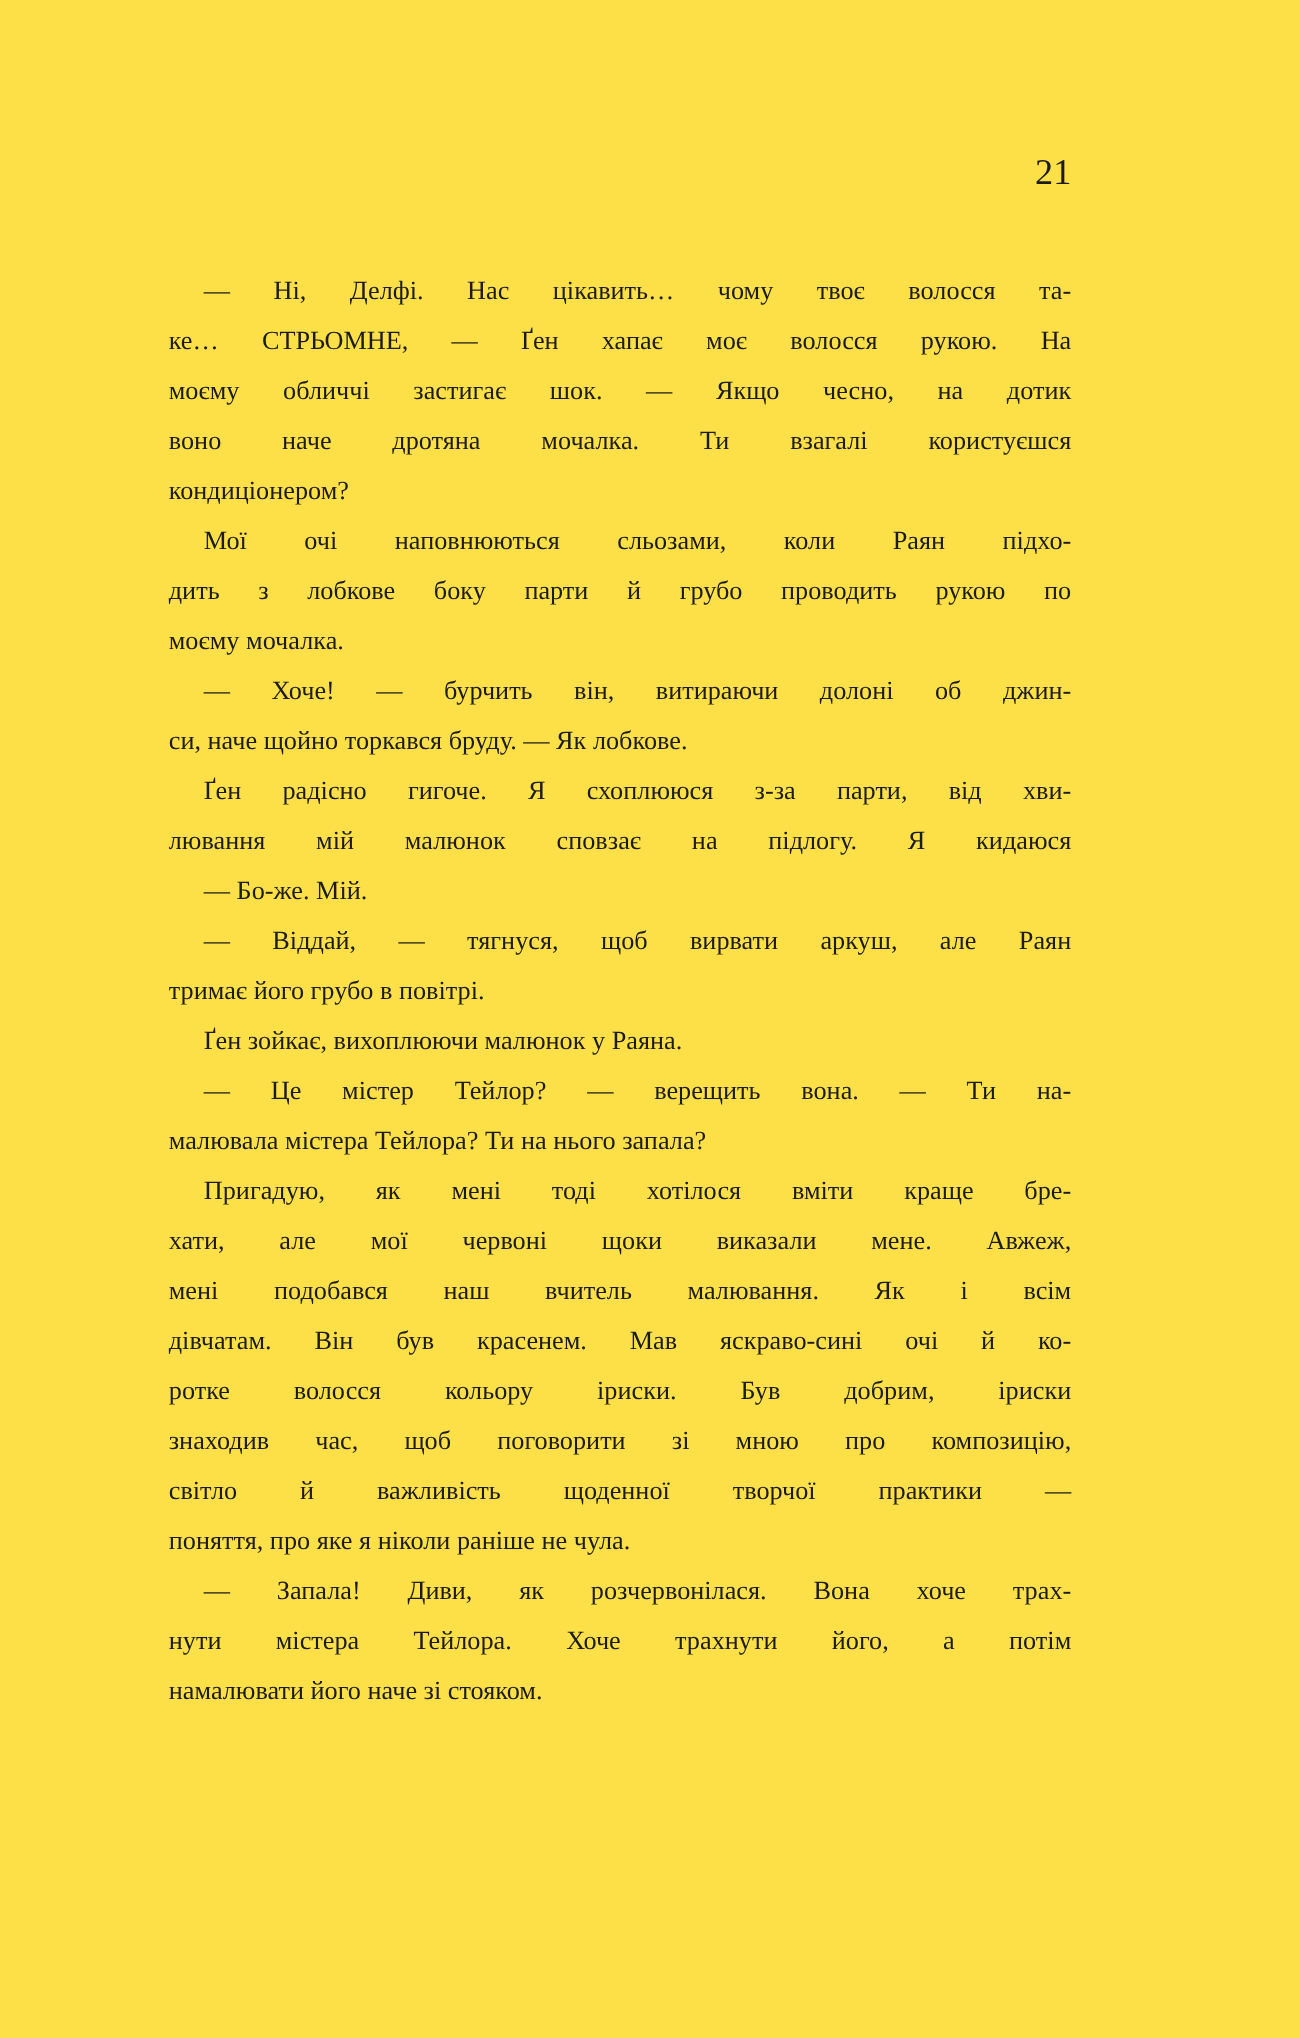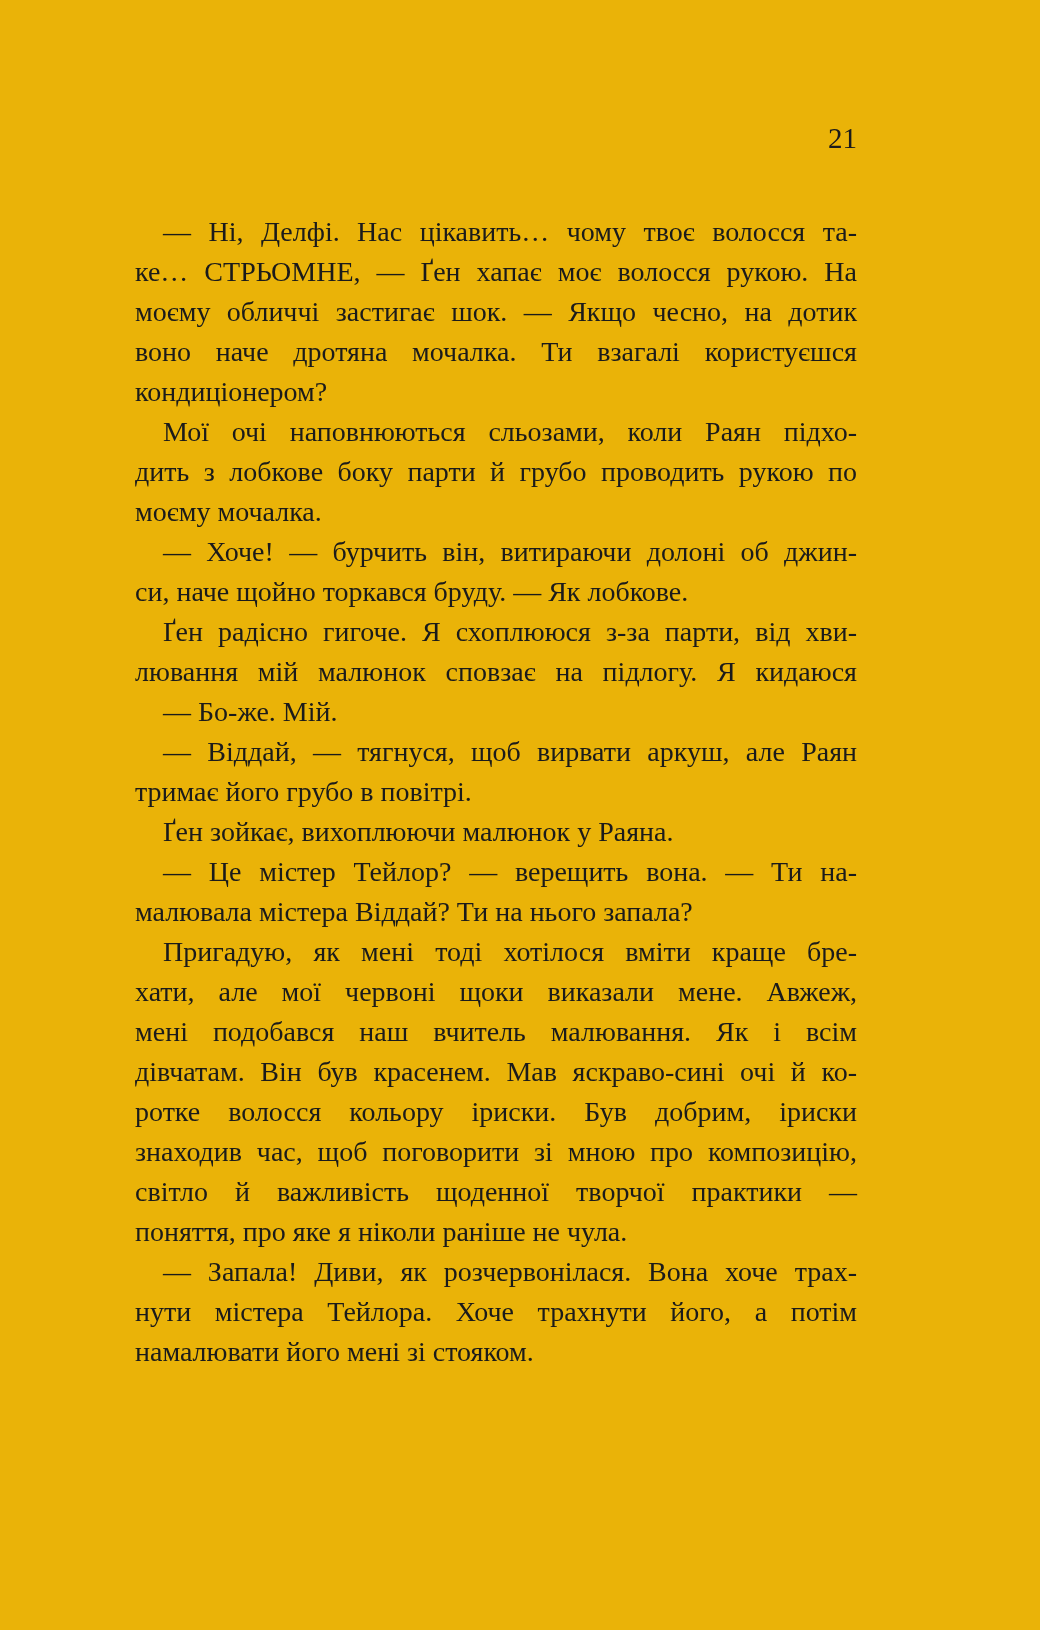--- a/index.html
+++ b/index.html
@@ -4,39 +4,39 @@
 <style>
   html, body {
     margin: 0;
     padding: 0;
     background: #ffffff;
   }
   .book-page {
     position: relative;
     width: 1040px;
     height: 1630px;
-    background: #eab308;
+    background: #fde047;
     font-family: "Liberation Serif", "DejaVu Serif", serif;
     color: #1b1b1b;
     overflow: hidden;
   }
   .column {
     position: absolute;
     left: 135px;
     top: 118px;
     width: 722px;
   }
   .page-number {
     font-size: 29px;
     line-height: 40px;
     text-align: right;
     margin-bottom: 54px;
   }
   .line {
-    font-size: 28px;
+    font-size: 21px;
     line-height: 40px;
     text-align: justify;
     text-align-last: justify;
     white-space: normal;
   }
   .line.indent {
     text-indent: 28px;
   }
   .line.last {
     text-align: left;
@@ -60,27 +60,27 @@
         <div class="line last">моєму мочалка.</div>
         <div class="line indent">— Хоче! — бурчить він, витираючи долоні об джин-</div>
         <div class="line last">си, наче щойно торкався бруду. — Як лобкове.</div>
         <div class="line indent">Ґен радісно гигоче. Я схоплююся з-за парти, від хви-</div>
         <div class="line">лювання мій малюнок сповзає на підлогу. Я кидаюся</div>
         <div class="line indent last">— Бо-же. Мій.</div>
         <div class="line indent">— Віддай, — тягнуся, щоб вирвати аркуш, але Раян</div>
         <div class="line last">тримає його грубо в повітрі.</div>
         <div class="line indent last">Ґен зойкає, вихоплюючи малюнок у Раяна.</div>
         <div class="line indent">— Це містер Тейлор? — верещить вона. — Ти на-</div>
-        <div class="line last">малювала містера Віддай? Ти на нього запала?</div>
+        <div class="line last">малювала містера Тейлора? Ти на нього запала?</div>
         <div class="line indent">Пригадую, як мені тоді хотілося вміти краще бре-</div>
         <div class="line">хати, але мої червоні щоки виказали мене. Авжеж,</div>
         <div class="line">мені подобався наш вчитель малювання. Як і всім</div>
         <div class="line">дівчатам. Він був красенем. Мав яскраво-сині очі й ко-</div>
         <div class="line">ротке волосся кольору іриски. Був добрим, іриски</div>
         <div class="line">знаходив час, щоб поговорити зі мною про композицію,</div>
         <div class="line">світло й важливість щоденної творчої практики —</div>
         <div class="line last">поняття, про яке я ніколи раніше не чула.</div>
         <div class="line indent">— Запала! Диви, як розчервонілася. Вона хоче трах-</div>
         <div class="line">нути містера Тейлора. Хоче трахнути його, а потім</div>
-        <div class="line last">намалювати його мені зі стояком.</div>
+        <div class="line last">намалювати його наче зі стояком.</div>
       </div>
   </div>
 </div>
 
 </body></html>

